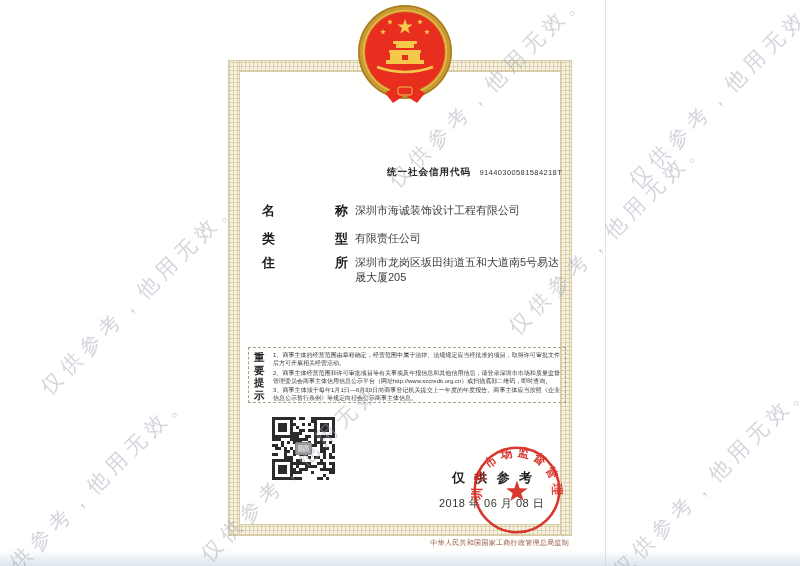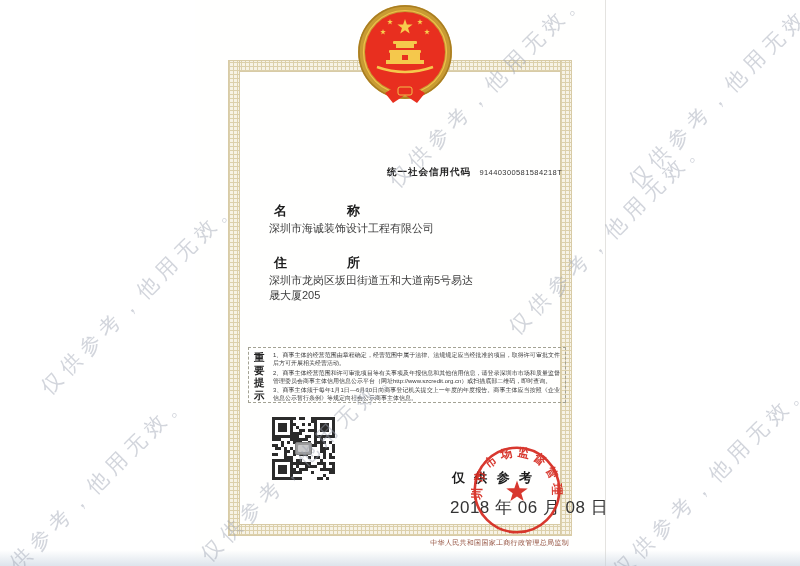--- a/index.html
+++ b/index.html
@@ -39,21 +39,21 @@
   }
   
   .credit{position:absolute;left:192px;top:161px;white-space:nowrap;}
   .credit .lab{font-weight:bold;font-size:9.5px;letter-spacing:1px;color:#222;}
   .credit .val{font-size:7.5px;letter-spacing:.4px;color:#333;margin-left:4px;}
   
   .frow{position:absolute;left:67px;width:300px;}
   .frow .flab{
     display:inline-block;width:86px;vertical-align:top;
     font-size:13px;font-weight:bold;color:#1c1c1c;
-    text-align:justify;text-align-last:justify;margin-left:12px;
+    text-align:justify;text-align-last:justify;
   }
   .frow .fval{
     display:inline-block;width:206px;vertical-align:top;margin-left:7px;
     font-size:11px;color:#3d3d3d;line-height:15px;padding-top:1px;
   }
   
   .notice{
     position:absolute;left:53px;top:347px;width:318px;height:56px;box-sizing:border-box;
     border:1px dashed #a3a294;display:flex;padding:3px 5px 2px 5px;
   }
@@ -73,21 +73,21 @@
     position:absolute;left:23px;top:25px;width:17px;height:13px;background:#9b9b9b;
     border:1px solid #7f7f7f;border-radius:2px;box-sizing:border-box;
   }
   .qrlogo::after{content:"";position:absolute;inset:2px;background:#c9c9c9;border-radius:1px;}
   
   .reg{
     position:absolute;left:257px;top:469px;width:80px;
     font-size:13px;font-weight:bold;color:#1c1c1c;
     text-align:justify;text-align-last:justify;
   }
-  .rdate{position:absolute;left:255px;top:496px;font-size:17px;color:#333;letter-spacing:.5px;white-space:nowrap;}
+  .rdate{position:absolute;left:244px;top:496px;font-size:11px;color:#333;letter-spacing:.5px;white-space:nowrap;}
   .seal{position:absolute;left:275px;top:443px;width:94px;height:94px;z-index:20;opacity:.92;}
   .footer{
     position:absolute;right:36px;top:538px;font-size:7px;color:#93503e;letter-spacing:.3px;white-space:nowrap;
   }
   
   .wm{
     position:absolute;z-index:50;pointer-events:none;white-space:nowrap;
     font-size:21px;letter-spacing:6px;color:rgba(158,164,178,.46);
     transform:translate(-50%,-50%) rotate(-45deg);
   }
@@ -134,20 +134,23 @@
   </svg>
 
 
   <div class="credit">
     <span class="lab">统一社会信用代码</span>
     <span class="val">91440300581584218T</span>
   </div>
 
   <div class="frow" style="top:202px">
     <span class="flab">名称</span><span class="fval">深圳市海诚装饰设计工程有限公司</span>
+  </div>
+  <div class="frow" style="top:230px">
+    <span class="flab">类型</span><span class="fval">有限责任公司</span>
   </div>
   <div class="frow" style="top:254px">
     <span class="flab">住所</span><span class="fval">深圳市龙岗区坂田街道五和大道南5号易达晟大厦205</span>
   </div>
 
   <div class="notice">
     <div class="ntitle">重要提示</div>
     <div class="nbody">
       <p>1、商事主体的经营范围由章程确定，经营范围中属于法律、法规规定应当经批准的项目，取得许可审批文件后方可开展相关经营活动。</p>
       <p>2、商事主体经营范围和许可审批项目等有关事项及年报信息和其他信用信息，请登录深圳市市场和质量监督管理委员会商事主体信用信息公示平台（网址http://www.szcredit.org.cn）或扫描底部二维码，即时查询。</p>

